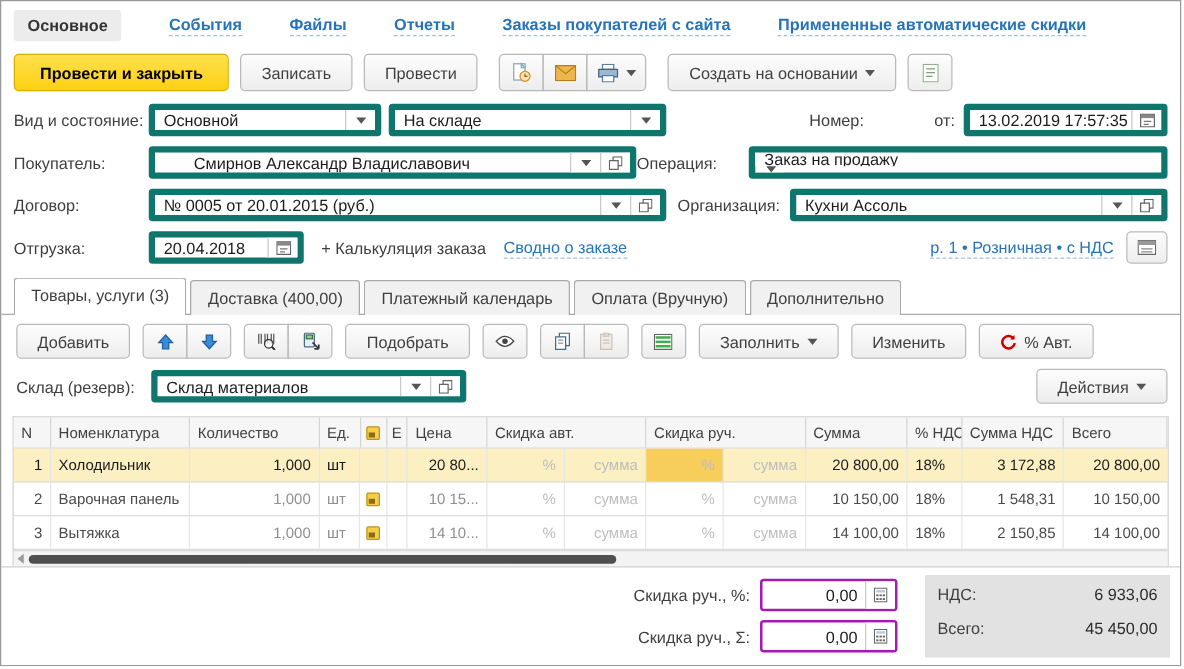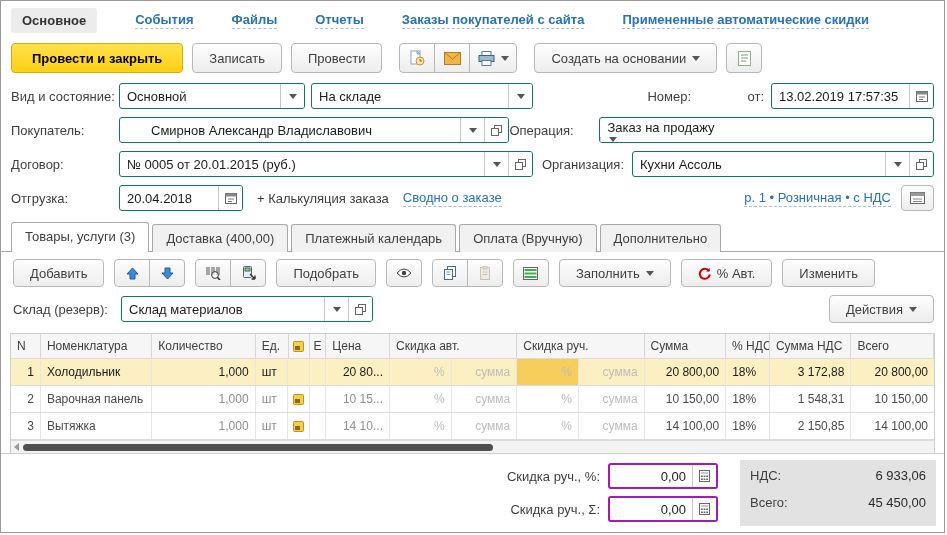--- a/index.html
+++ b/index.html
@@ -23,21 +23,21 @@
   .btn-group .btn { border-radius:0; margin-left:-1px; }
   .btn-group .btn:first-child { border-radius:4px 0 0 4px; margin-left:0; }
   .btn-group .btn:last-child { border-radius:0 4px 4px 0; }
   .caret { width:0; height:0; border-left:4px solid transparent; border-right:4px solid transparent; border-top:5px solid #555; display:inline-block; }
 
   
   .form { padding:2px 10px 4px 10px; }
   .frow { display:flex; align-items:center; margin-bottom:8px; height:26px; }
   .flabel { width:108px; flex:none; color:#3f3f3f; }
   .rlabel { width:90px; flex:none; color:#3f3f3f; }
-  .field { display:flex; align-items:stretch; background:#fff; border:1px solid #0f766e; border-radius:3px; height:26px; overflow:hidden; }
+  .field { display:flex; align-items:stretch; background:#fff; border:5px solid #0f766e; border-radius:3px; height:26px; overflow:hidden; }
   .field .val { flex:1; display:flex; align-items:center; padding:0 7px; color:#1c1c1c; white-space:nowrap; overflow:hidden; }
   .fbtn { width:24px; flex:none; display:flex; align-items:center; justify-content:center; border-left:1px solid #c9c9c9; background:#fff; cursor:pointer; }
   .spacer { flex:1; }
   .link { color:#2673b8; border-bottom:1px dashed #9cc0de; padding-bottom:1px; cursor:pointer; white-space:nowrap; }
   .plain-note { color:#3f3f3f; white-space:nowrap; }
 
   
   .tabstrip { display:flex; align-items:flex-end; padding:0 0 0 10px; border-bottom:1px solid #a9a9a9; margin-top:2px; }
   .tab { padding:6px 13px; border:1px solid #a9a9a9; border-bottom:none; background:#f1f1f1; margin-right:3px; border-radius:3px 3px 0 0; color:#3f3f3f; cursor:pointer; position:relative; top:1px; }
   .tab.active { background:#fff; padding-bottom:8px; z-index:2; }
@@ -331,28 +331,28 @@
           <rect x="0.5" y="0.5" width="14" height="12" fill="#fff" stroke="#666"></rect>
           <rect x="1.5" y="2" width="12" height="2" fill="#3faf4c"></rect>
           <rect x="1.5" y="5.5" width="12" height="2" fill="#3faf4c"></rect>
           <rect x="1.5" y="9" width="12" height="2" fill="#3faf4c"></rect>
         </svg>
     </button>
     <button class="btn ibtn">
       <span>Заполнить</span>
       <span class="caret"></span>
     </button>
+    <button class="btn ibtn">Изменить</button>
     <button class="btn ibtn">
       <svg width="13" height="13" viewBox="0 0 13 13">
           <path d="M11 4 A5 5 0 1 0 11.8 7.5" fill="none" stroke="#cc0000" stroke-width="2"></path>
           <path d="M11.6 1 L11.6 4.6 L8 4.6 Z" fill="#cc0000"></path>
         </svg>
       <span>% Авт.</span>
     </button>
-    <button class="btn ibtn">Изменить</button>
   </div>
 
   <div class="wh-row">
     <span style="width:108px;">Склад (резерв):</span>
     <div class="field" style="width:252px;">
       <span class="val">Склад материалов</span>
       <span class="fbtn">
           <span class="caret"></span>
         </span>
       <span class="fbtn">

